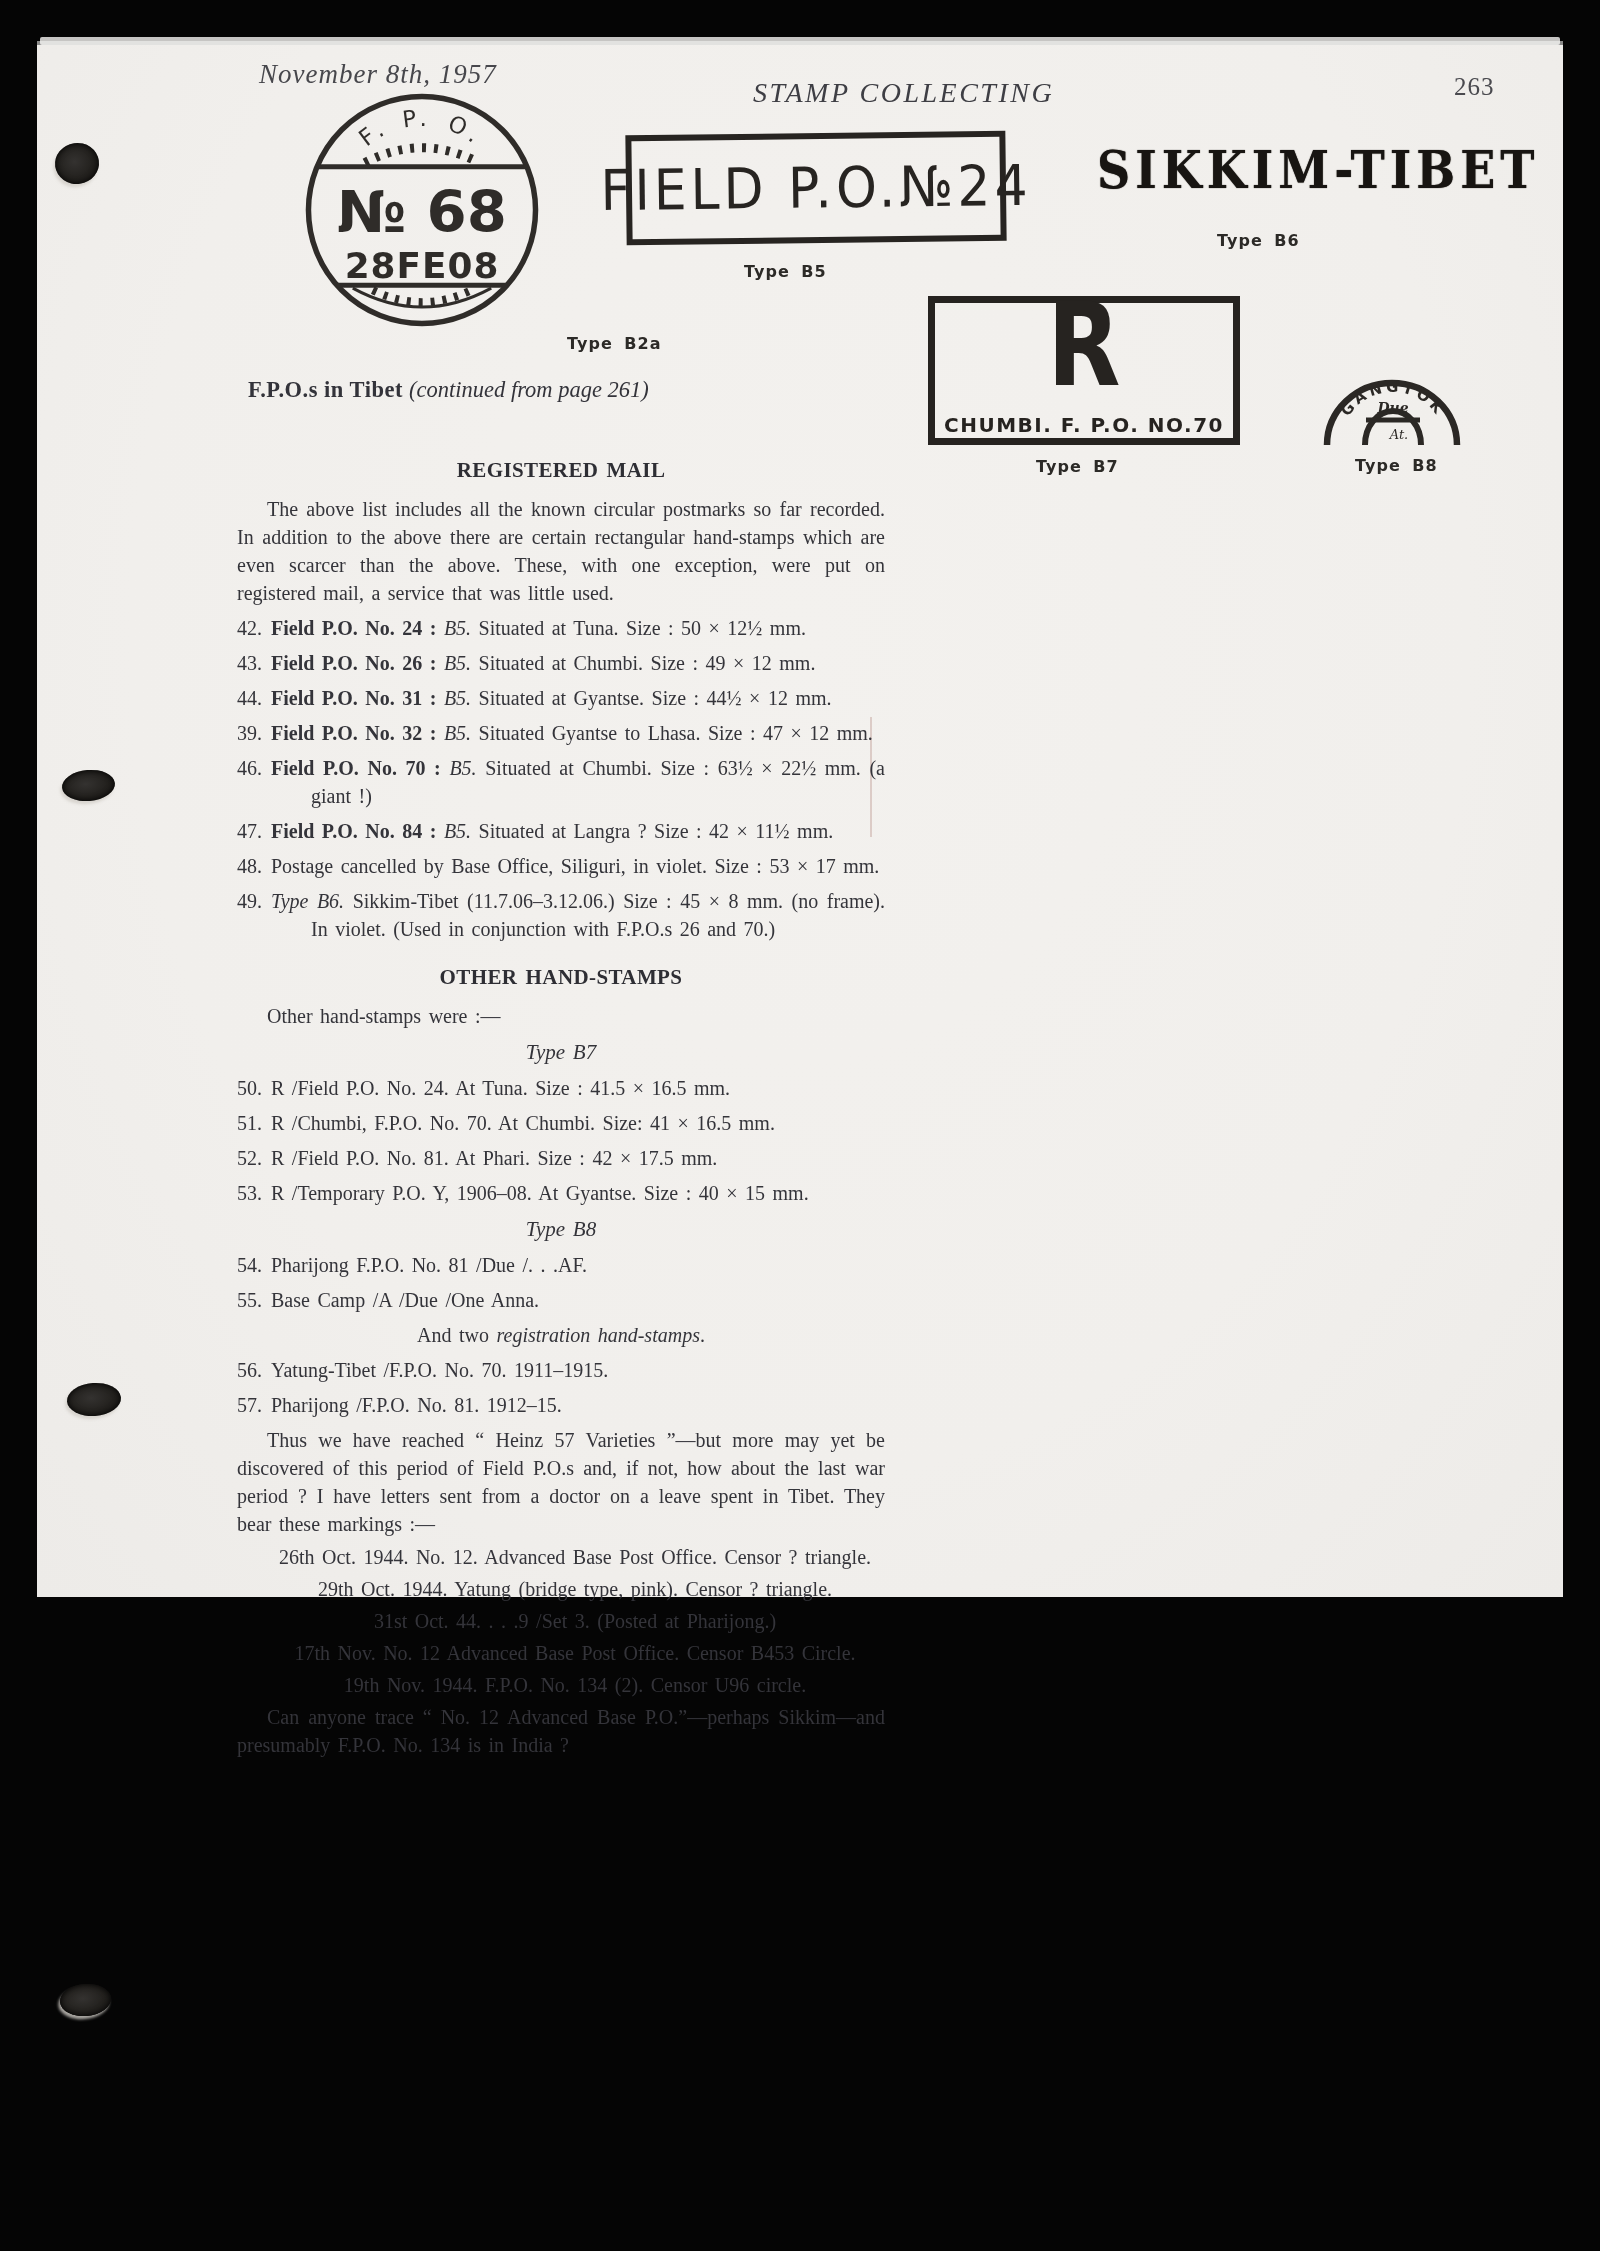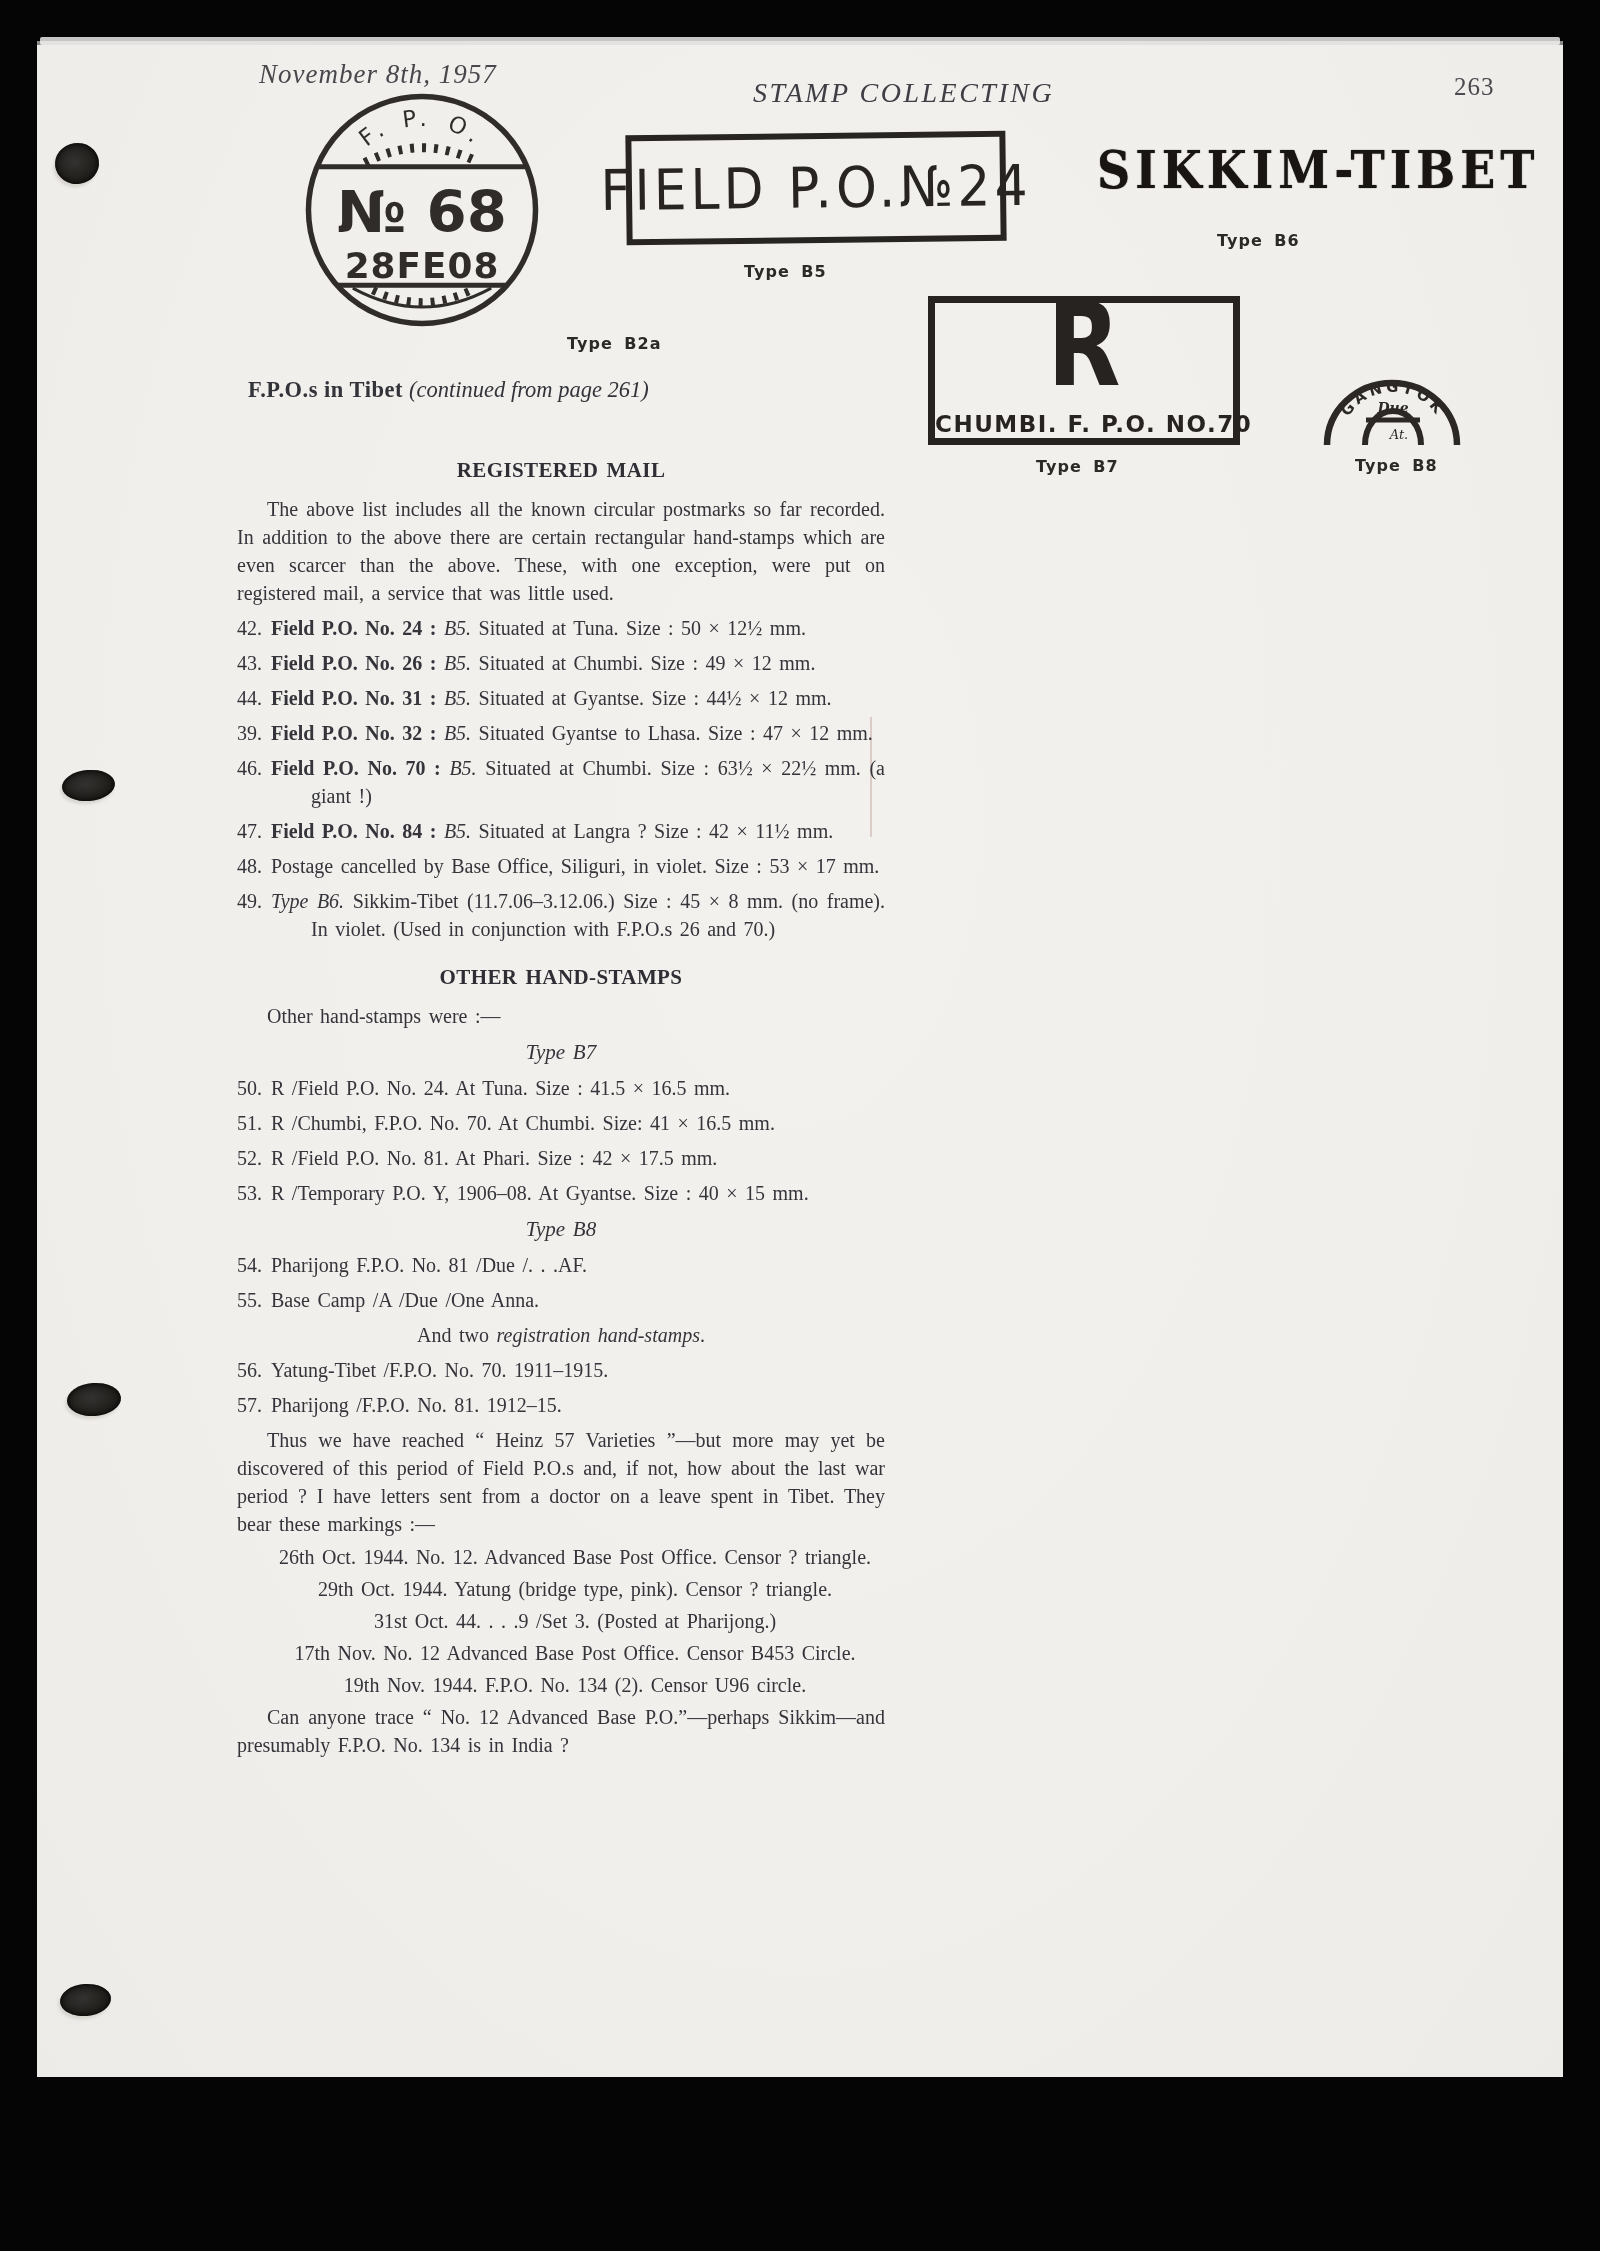--- a/index.html
+++ b/index.html
@@ -6,21 +6,21 @@
   body{
     width:1600px;height:2251px;position:relative;overflow:hidden;
     background:#050505;
     font-family:"Liberation Serif","DejaVu Serif",serif;
   }
   .top-edge{
     position:absolute;left:40px;top:37px;width:1520px;height:8px;
     background:#e9e8e5;opacity:.85;border-radius:2px;
   }
   .paper{
-    position:absolute;left:37px;top:45px;width:1526px;height:2032px;
+    position:absolute;left:37px;top:45px;width:1526px;height:1552px;
     background:radial-gradient(ellipse at 50% 38%,#f3f1ee 0%,#f1efec 62%,#edebe8 100%);
     box-shadow:0 -4px 0 rgba(250,250,248,.55);
   }
   .hole{
     position:absolute;border-radius:50%;
     background:radial-gradient(ellipse at 45% 45%,#343230 0%,#22201d 55%,#181614 100%);
     box-shadow:inset 0 0 6px #000, -2px 3px 3px rgba(210,206,200,.8);
   }
   .hole1{left:18px;top:98px;width:44px;height:41px;transform:rotate(-8deg);}
   .hole2{left:25px;top:725px;width:53px;height:31px;transform:rotate(-5deg);}
@@ -53,21 +53,21 @@
     position:absolute;left:891px;top:251px;width:298px;height:135px;
     border:7px solid #1c1916;opacity:.95;
   }
   .fig-b7-r{
     position:absolute;left:0;right:0;top:-16px;text-align:center;
     font-family:"DejaVu Sans",sans-serif;font-weight:bold;font-size:116px;line-height:1;
     color:#1c1916;transform:scaleX(.82);
   }
   .fig-b7-bottom{
     position:absolute;left:0;right:0;bottom:1px;text-align:center;
-    font-family:"DejaVu Sans",sans-serif;font-weight:bold;font-size:23px;
+    font-family:"DejaVu Sans",sans-serif;font-weight:bold;font-size:20px;
     letter-spacing:1.5px;color:#1c1916;white-space:nowrap;
   }
   .fig-b8{position:absolute;left:1281px;top:283px;width:148px;height:125px;opacity:.95;}
 
   .fig-label{
     position:absolute;font-family:"DejaVu Sans",sans-serif;font-weight:bold;
     font-size:16px;color:#2c2a27;letter-spacing:1px;word-spacing:5px;white-space:nowrap;
   }
   .lbl-b2a{left:530px;top:289px;}
   .lbl-b5{left:707px;top:217px;}

